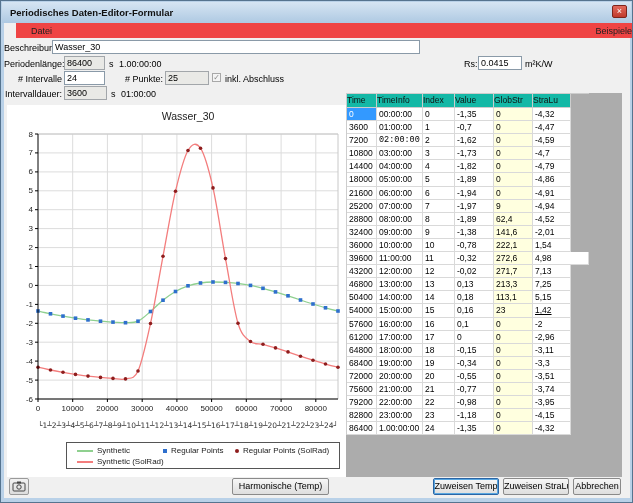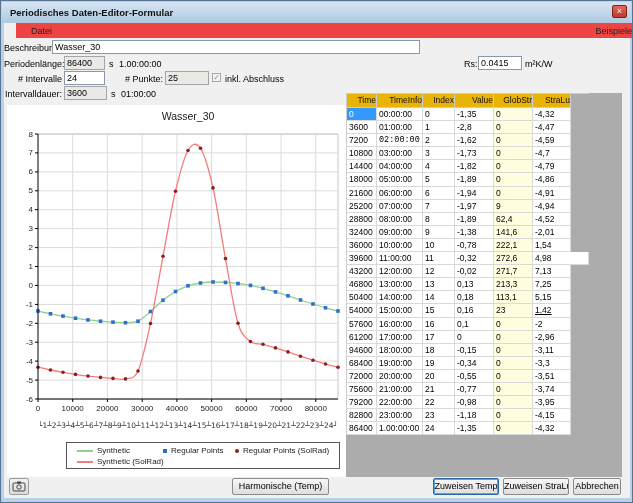--- a/index.html
+++ b/index.html
@@ -24,22 +24,22 @@
     line-height:8px; text-align:center; color:#8a8a8a; }
   .chart-panel { position:absolute; left:3px; top:82px; width:339px; height:372px; background:#fff; }
   .legend { position:absolute; left:59px; top:337px; width:274px; height:27px; border:1px solid #555; background:#fff; font-size:8px; color:#222; }
   .leg-item { position:absolute; white-space:nowrap; }
   .leg-line { display:inline-block; width:16px; height:2px; vertical-align:middle; margin-right:4px; }
   .leg-sq { display:inline-block; width:4px; height:4px; vertical-align:middle; margin-right:4px; }
   .leg-dot { display:inline-block; width:4px; height:4px; border-radius:50%; vertical-align:middle; margin-right:4px; }
   .grid-back { position:absolute; left:342px; top:70px; width:276px; height:384px; background:#acacac; }
   .grid { position:absolute; left:0; top:0; border-top:1px solid #cdcdcd; border-left:1px solid #cdcdcd; }
   .gr-head { display:flex; height:14px; }
-  .gr-hcell { background:#eab308; border-right:1px solid #cdcdcd; border-bottom:1px solid #cdcdcd; font-size:8.5px;
-    color:#111; text-align:right; line-height:13px; overflow:hidden; }
+  .gr-hcell { background:#14b8a6; border-right:1px solid #cdcdcd; border-bottom:1px solid #cdcdcd; font-size:8.5px;
+    color:#111; text-align:left; line-height:13px; overflow:hidden; }
   .gr-row { display:flex; height:13.1px; }
   .gr-cell { background:#fff; border-right:1px solid #d9d9d9; border-bottom:1px solid #d9d9d9; font-size:8.5px;
     color:#000; line-height:12px; padding-left:2px; overflow:hidden; white-space:nowrap; }
   .gr-cell.glob { background:#ffffdf; }
   .gr-cell.sel { background:#3399ff; color:#fff; }
   .footer { position:absolute; left:0; top:454px; width:626px; height:21px; background:#f0f0f0; }
   .btn { position:absolute; top:1px; height:17px; font-size:9px; color:#000; text-align:center; line-height:15px;
     background:linear-gradient(#f7f7f7,#dedede); border:1px solid #8a8a8a; border-radius:2px; cursor:pointer; overflow:hidden; white-space:nowrap; }
   .btn.default { border:1px solid #2a65a5; box-shadow:inset 0 0 0 1px #5aa7e0; }
   .icon-btn { position:absolute; left:5px; top:1px; width:20px; height:17px; background:linear-gradient(#f2f2f2,#ddd);
@@ -247,21 +247,21 @@
             <div class="gr-cell" style="width: 46px;">00:00:00</div>
             <div class="gr-cell" style="width: 32px;">0</div>
             <div class="gr-cell" style="width: 39px;">-1,35</div>
             <div class="gr-cell glob" style="width: 39px;">0</div>
             <div class="gr-cell" style="width: 38px;">-4,32</div>
           </div>
           <div class="gr-row">
             <div class="gr-cell" style="width: 30px;">3600</div>
             <div class="gr-cell" style="width: 46px;">01:00:00</div>
             <div class="gr-cell" style="width: 32px;">1</div>
-            <div class="gr-cell" style="width: 39px;">-2,8</div>
+            <div class="gr-cell" style="width: 39px;">-0,7</div>
             <div class="gr-cell glob" style="width: 39px;">0</div>
             <div class="gr-cell" style="width: 38px;">-4,47</div>
           </div>
           <div class="gr-row">
             <div class="gr-cell" style="width: 30px;">7200</div>
             <div class="gr-cell" style="width: 46px; font-family: Liberation Mono, monospace;">02:00:00</div>
             <div class="gr-cell" style="width: 32px;">2</div>
             <div class="gr-cell" style="width: 39px;">-1,62</div>
             <div class="gr-cell glob" style="width: 39px;">0</div>
             <div class="gr-cell" style="width: 38px;">-4,59</div>
@@ -380,21 +380,21 @@
           </div>
           <div class="gr-row">
             <div class="gr-cell" style="width: 30px;">61200</div>
             <div class="gr-cell" style="width: 46px;">17:00:00</div>
             <div class="gr-cell" style="width: 32px;">17</div>
             <div class="gr-cell" style="width: 39px;">0</div>
             <div class="gr-cell glob" style="width: 39px;">0</div>
             <div class="gr-cell" style="width: 38px;">-2,96</div>
           </div>
           <div class="gr-row">
-            <div class="gr-cell" style="width: 30px;">94600</div>
+            <div class="gr-cell" style="width: 30px;">64800</div>
             <div class="gr-cell" style="width: 46px;">18:00:00</div>
             <div class="gr-cell" style="width: 32px;">18</div>
             <div class="gr-cell" style="width: 39px;">-0,15</div>
             <div class="gr-cell glob" style="width: 39px;">0</div>
             <div class="gr-cell" style="width: 38px;">-3,11</div>
           </div>
           <div class="gr-row">
             <div class="gr-cell" style="width: 30px;">68400</div>
             <div class="gr-cell" style="width: 46px;">19:00:00</div>
             <div class="gr-cell" style="width: 32px;">19</div>

